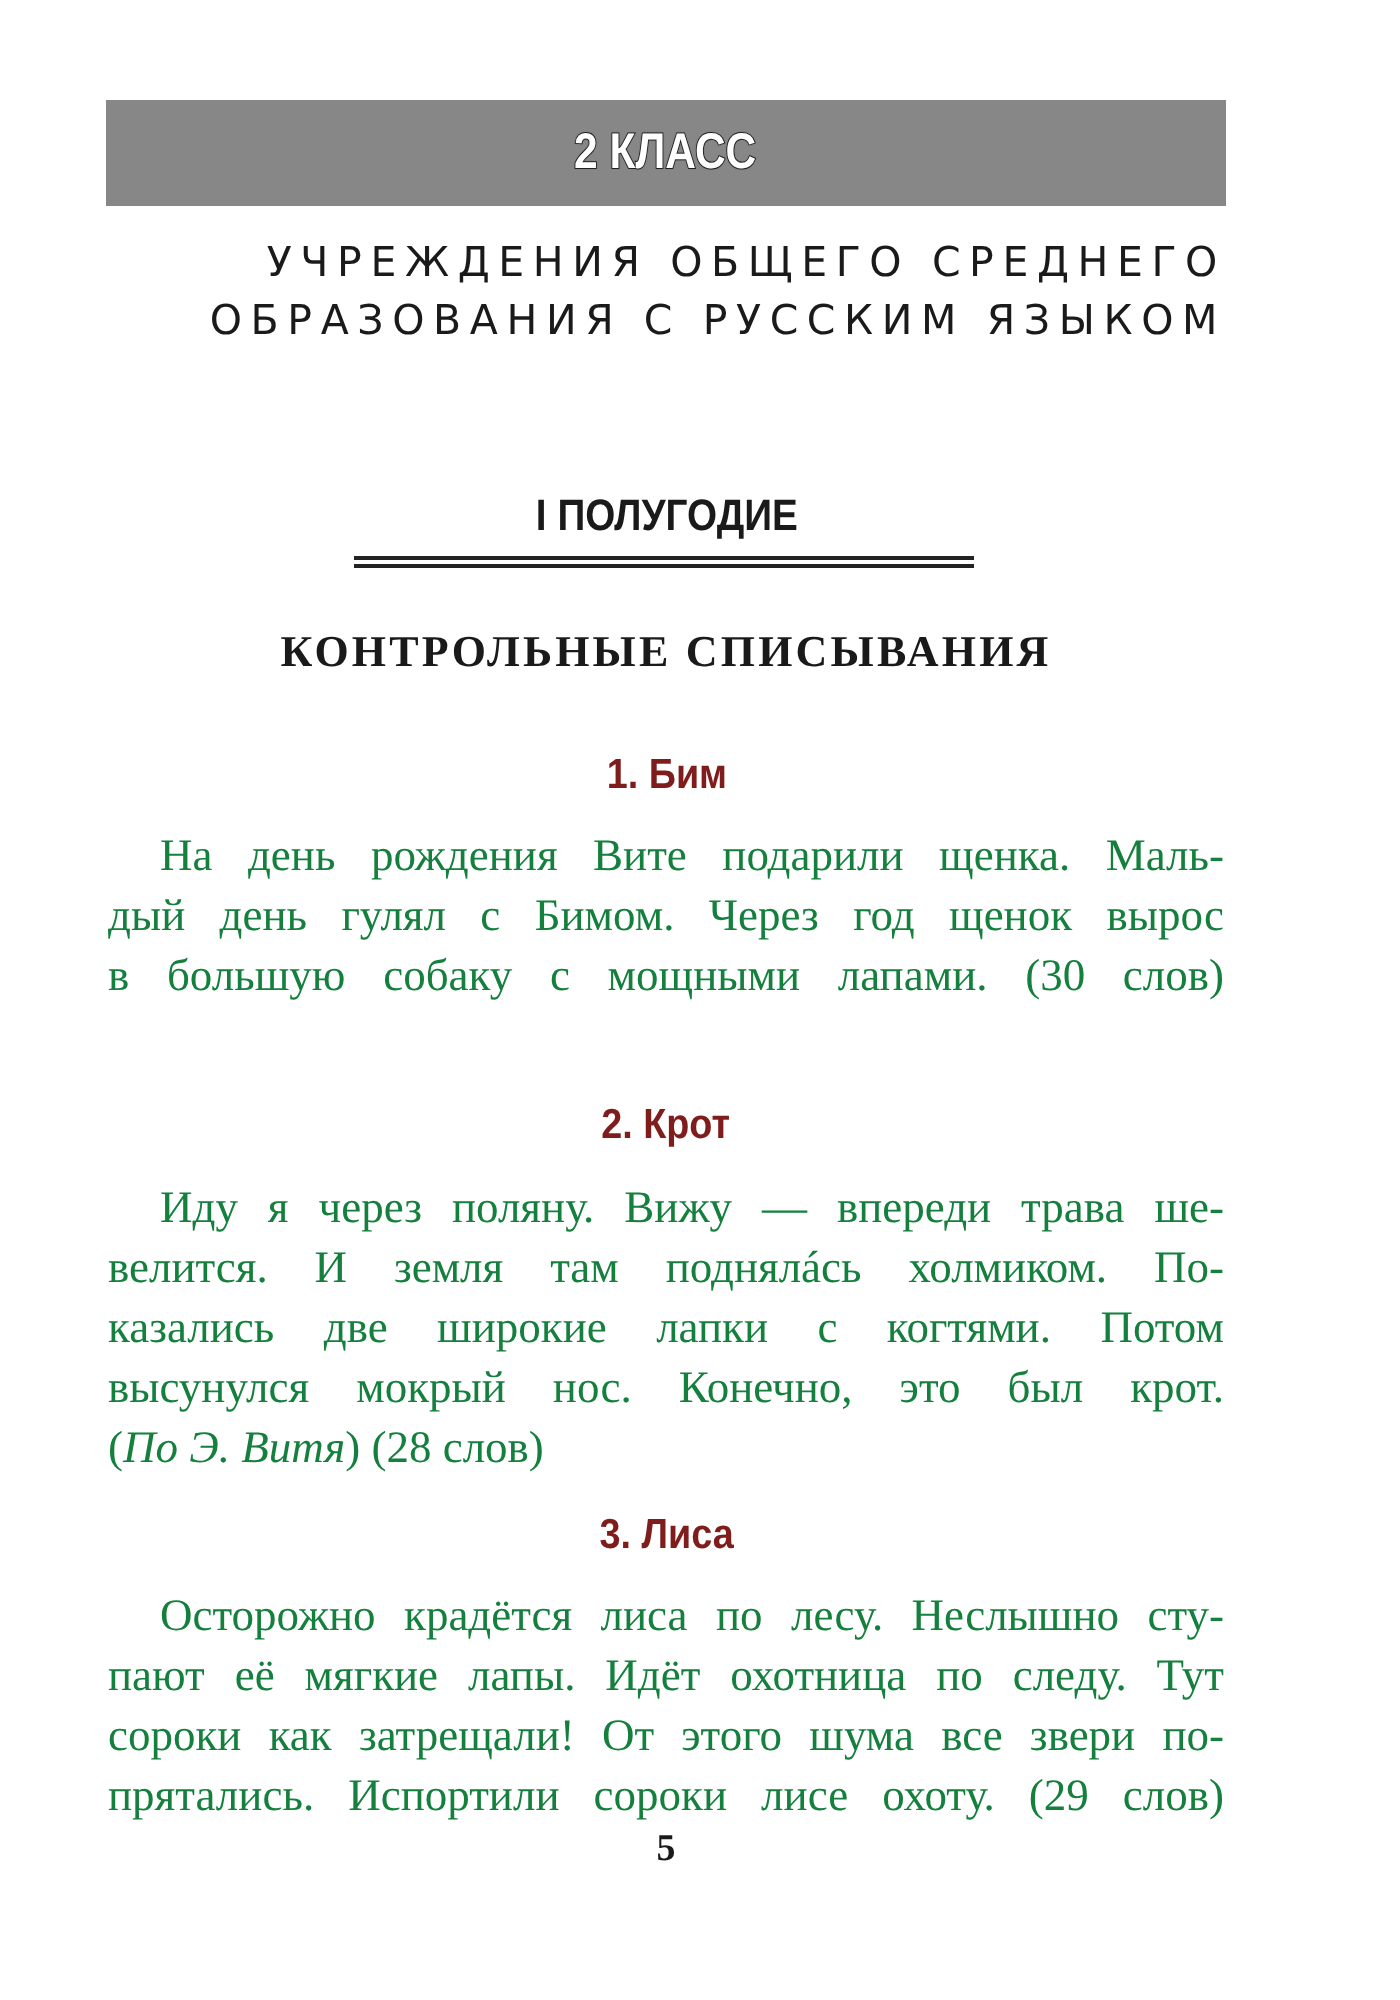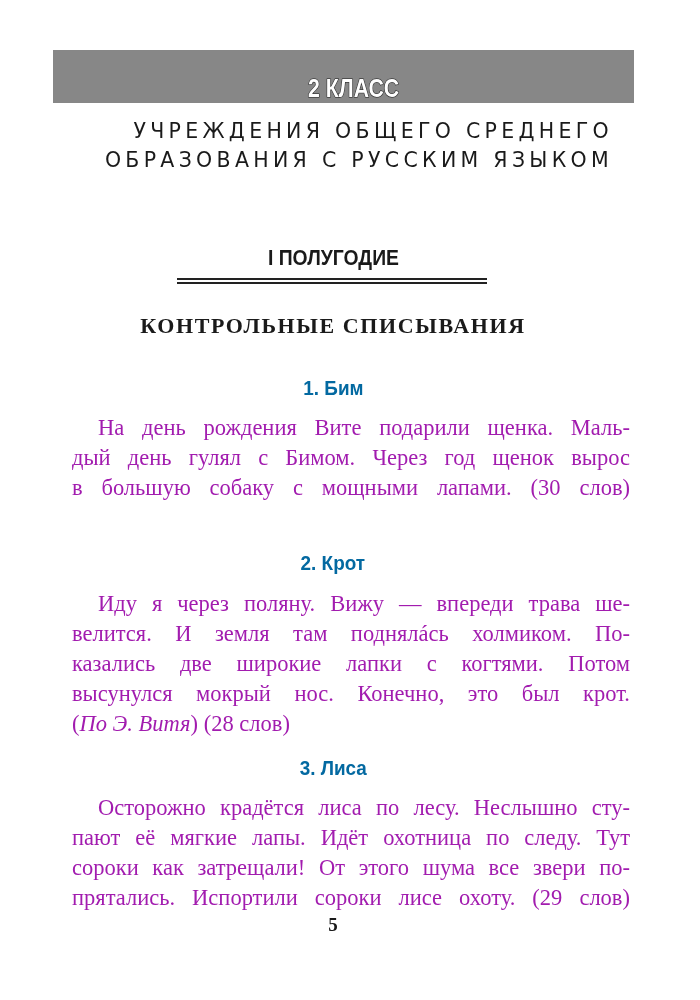--- a/index.html
+++ b/index.html
@@ -1,19 +1,19 @@
 <!DOCTYPE html>
 <html><head>
 <meta charset="utf-8">
 <style>
   html, body { margin: 0; padding: 0; background: #ffffff; }
   body { width: 700px; height: 1000px; position: relative; overflow: hidden; color: #1a1a1a; }
   .header-bar {
     position: absolute; left: 53px; top: 50px; width: 560px; height: 53px;
-    background: #878787; display: flex; align-items: flex-end; justify-content: center; padding-left: 21px;
+    background: #878787; display: flex; align-items: center; justify-content: center;
   }
   .header-bar span {
     font-family: "Liberation Sans", sans-serif; font-weight: bold; font-size: 25px;
     color: #ffffff; letter-spacing: 0px; transform: scaleX(0.85);
     -webkit-text-stroke: 1px #222; paint-order: stroke fill;
     text-shadow: 0 0 1px #222;
   }
   .institution {
     position: absolute; left: 53px; top: 117px; width: 560px; text-align: right;
     font-family: "DejaVu Sans", sans-serif; font-size: 20.5px; line-height: 29px;
@@ -31,28 +31,27 @@
     border-top: 2px solid #222; border-bottom: 2px solid #222; box-sizing: border-box;
   }
   .section-title {
     position: absolute; left: 53px; top: 313px; width: 560px; text-align: center;
     font-family: "Liberation Serif", serif; font-weight: bold; font-size: 22px;
     letter-spacing: 1.6px; color: #1a1a1a;
   }
   .item-title {
     position: absolute; left: 53px; width: 560px; text-align: center;
     font-family: "Liberation Sans", sans-serif; font-weight: bold; font-size: 21px;
-    color: #0369a1;
+    color: #7f1d1d;
   }
   .item-title span { display: inline-block; transform: scaleX(0.9); }
   .item-text {
     position: absolute; left: 54px; width: 558px;
     font-family: "Liberation Serif", serif; font-size: 22.5px; line-height: 30px;
-    color: #a21caf;
-    margin-left: 18px;
+    color: #15803d;
   }
   .item-text .line { white-space: nowrap; text-align: justify; text-align-last: justify; display: block; }
   .item-text .line.first { padding-left: 26px; }
   .item-text .line.last { text-align-last: left; }
   .item-text .line.last-full { text-align-last: justify; }
   .author { font-style: italic; }
   .page-number {
     position: absolute; left: 53px; top: 914px; width: 560px; text-align: center;
     font-family: "Liberation Serif", serif; font-weight: bold; font-size: 19px; color: #1a1a1a;
   }

